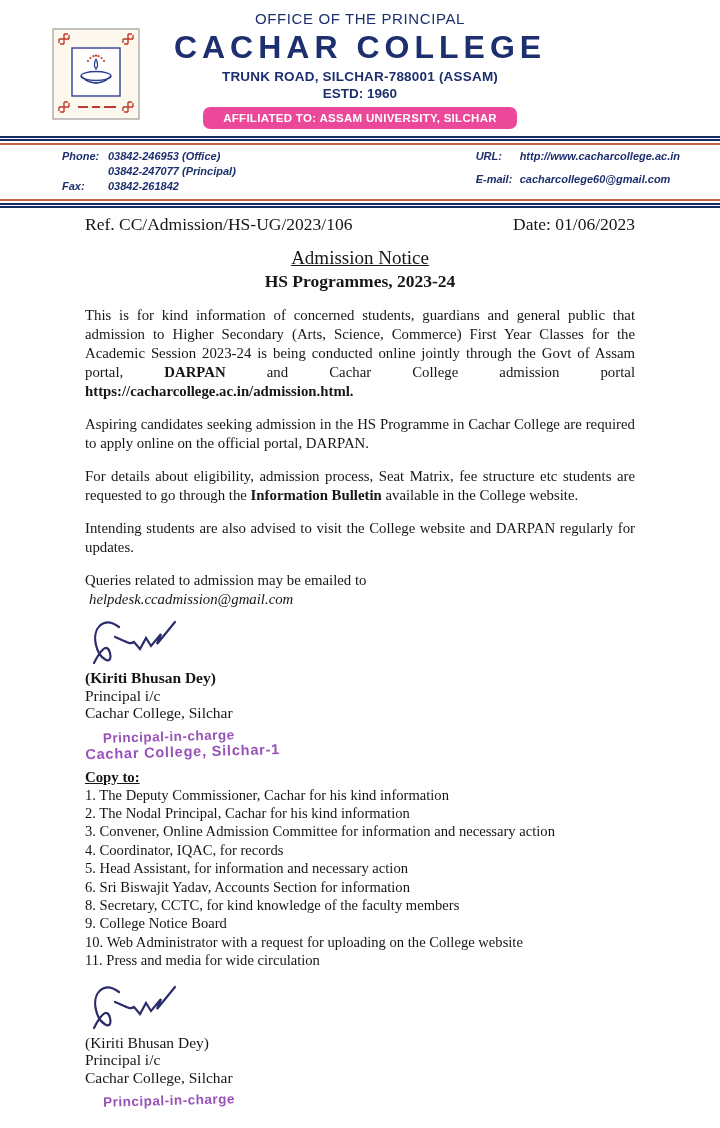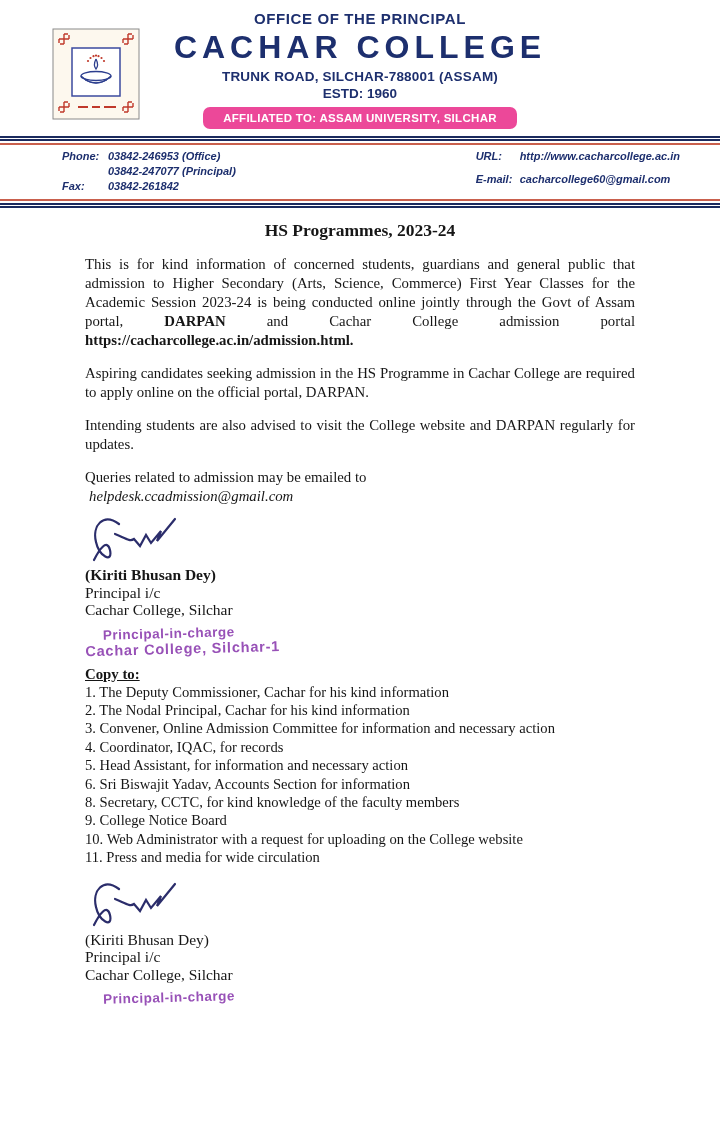--- a/index.html
+++ b/index.html
@@ -1,21 +1,21 @@
 <!DOCTYPE html>
 <html><head>
 <meta charset="utf-8">
 <style>
   html,body{margin:0;padding:0;background:#ffffff;}
   .page{position:relative;width:720px;height:1128px;background:#ffffff;overflow:hidden;
         font-family:"Liberation Serif", serif;color:#161616;}
 
   
   .header{padding-top:10px;text-align:center;}
-  .hdr-office{font-family:"Liberation Sans",sans-serif;font-weight:bold;font-size:15px;
+  .hdr-office{font-family:"Liberation Sans",sans-serif;font-weight:normal;font-size:15px;
               letter-spacing:.6px;color:#1d2f6e;}
   .hdr-college{font-family:"Liberation Sans",sans-serif;font-weight:bold;font-size:32px;
                letter-spacing:5px;color:#1d2f6e;margin-top:2px;}
   .hdr-address{font-family:"Liberation Sans",sans-serif;font-weight:bold;font-size:13.5px;
                color:#1d2f6e;margin-top:3px;letter-spacing:.2px;}
   .hdr-estd{font-family:"Liberation Sans",sans-serif;font-weight:bold;font-size:13.5px;
             color:#1d2f6e;margin-top:2px;}
   .hdr-badge{display:inline-block;margin-top:6px;background:#ec4899;color:#ffffff;
              font-family:"Liberation Sans",sans-serif;font-weight:bold;font-size:11.5px;
              padding:5px 20px;border-radius:7px;letter-spacing:.3px;}
@@ -138,31 +138,39 @@
   </div>
 
   <div>
     <div class="rule-red"></div>
     <div class="gap1"></div>
     <div class="rule-navy"></div>
   </div>
 
   <div class="body-col">
 
+    <div class="refline">
+      <span>Ref. CC/Admission/HS-UG/2023/106</span>
+      <span>Date: 01/06/2023</span>
+    </div>
 
     <div class="title-block">
+      <div class="n-title">Admission Notice</div>
       <div class="n-sub">HS Programmes, 2023-24</div>
     </div>
 
     <div class="para">
       <span>This is for kind information of concerned students, guardians and general public that admission to Higher Secondary (Arts, Science, Commerce) First Year Classes for the Academic Session 2023-24 is being conducted online jointly through the Govt of Assam portal, </span><b>DARPAN</b><span> and Cachar College admission portal </span><b>https://cacharcollege.ac.in/admission.html.</b>
     </div>
 
     <div class="para">Aspiring candidates seeking admission in the HS Programme in Cachar College are required to apply online on the official portal, DARPAN.</div>
 
+    <div class="para">
+      <span>For details about eligibility, admission process, Seat Matrix, fee structure etc students are requested to go through the </span><b>Information Bulletin</b><span> available in the College website.</span>
+    </div>
 
     <div class="para">Intending students are also advised to visit the College website and DARPAN regularly for updates.</div>
 
     <div class="queries">
       <div>Queries related to admission may be emailed to</div>
       <div class="email">helpdesk.ccadmission@gmail.com</div>
     </div>
 
     <svg class="sig-svg" viewBox="0 0 110 50">
       <g fill="none" stroke="#2b2d6b" stroke-width="2.2" stroke-linecap="round">

